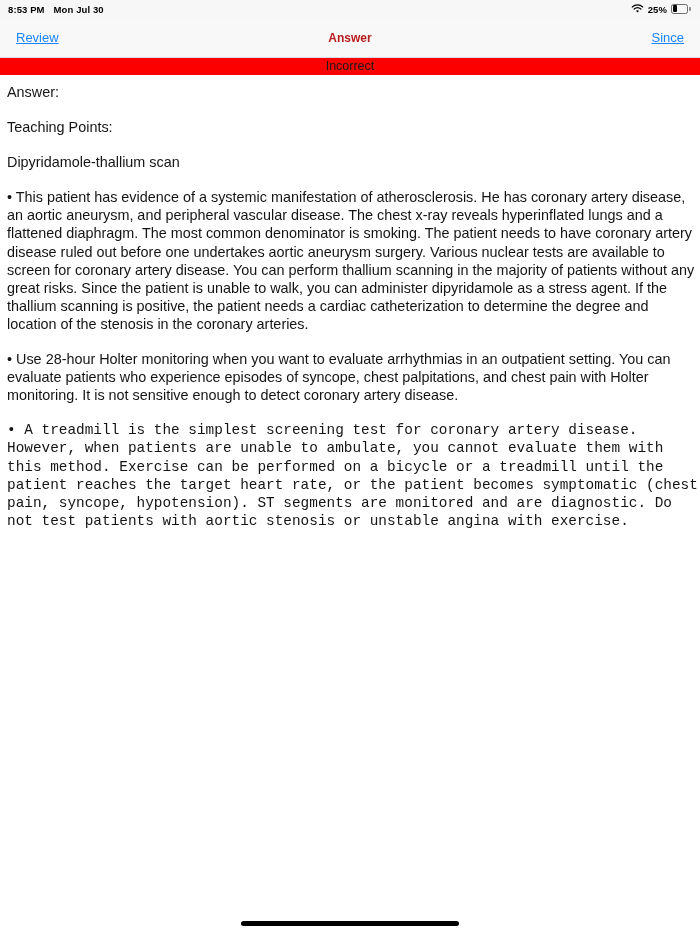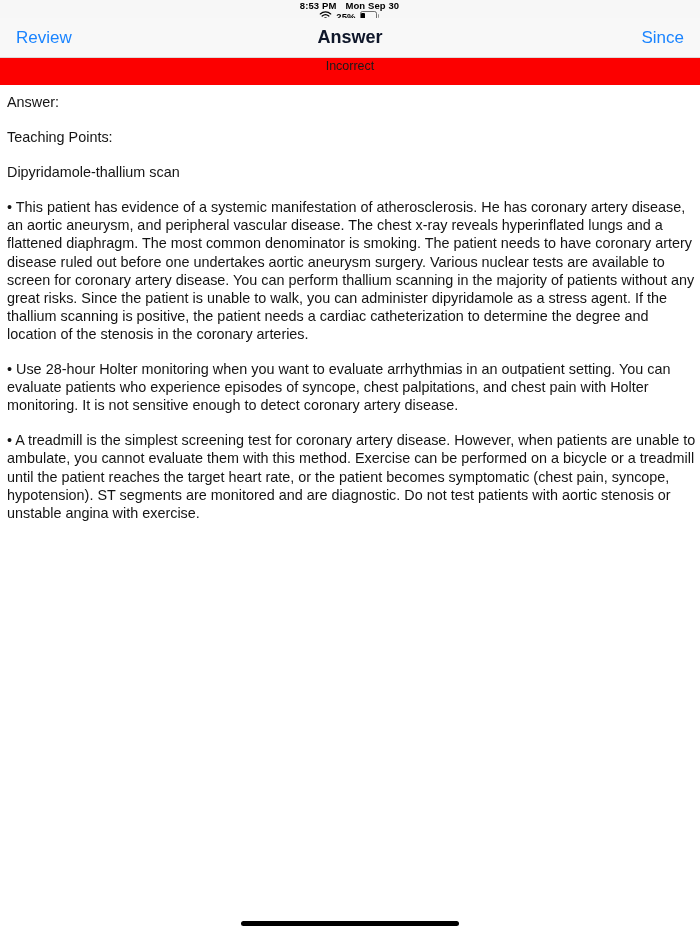--- a/index.html
+++ b/index.html
@@ -23,21 +23,20 @@
     background: #f7f7f7;
     display: flex;
     align-items: center;
     justify-content: space-between;
     padding: 0 9px 0 8px;
     box-sizing: border-box;
     font-size: 9.5px;
     font-weight: bold;
     color: #000;
     letter-spacing: 0.1px;
-    flex-direction: column;
   }
   .status-left {
     display: flex;
     align-items: center;
     gap: 9px;
     white-space: nowrap;
   }
   .status-right {
     display: flex;
     align-items: flex-start;
@@ -95,65 +94,67 @@
     height: 40px;
     background: #f8f8f8;
     border-bottom: 1px solid #dcdcdc;
     box-sizing: border-box;
     display: flex;
     align-items: center;
     justify-content: space-between;
     padding: 0 14px;
   }
   .nav-btn {
-    font-size: 17px;
+    font-size: 13px;
     color: #1a84ff;
     background: none;
     border: none;
     padding: 2px 2px;
     cursor: pointer;
     font-family: inherit;
     white-space: nowrap;
+    text-decoration: underline;
   }
   .nav-title {
     position: absolute;
     left: 0;
     right: 0;
     text-align: center;
-    font-size: 18px;
+    font-size: 12px;
     font-weight: bold;
-    color: #0f172a;
+    color: #b91c1c;
     pointer-events: none;
   }
 
   
   .result-banner {
     width: 100%;
     background: #fc0000;
     color: #1a1a1a;
     text-align: center;
     font-size: 12.5px;
     line-height: 17px;
-    height: 27px;
+    height: 17px;
     box-sizing: border-box;
   }
 
   
   .content {
     padding: 8px 1px 0 7px;
     box-sizing: border-box;
     font-size: 14.4px;
     line-height: 18.1px;
     color: #141414;
   }
   .content p {
     margin: 0 0 17px 0;
   }
   .content p:last-child {
     margin-bottom: 0;
+    font-family: Liberation Mono, monospace;
   }
 
   
   .home-indicator-wrap {
     position: absolute;
     left: 0;
     right: 0;
     bottom: 8px;
     display: flex;
     justify-content: center;
@@ -164,21 +165,21 @@
     background: #000;
     border-radius: 3px;
   }
 </style>
 </head>
 <body>
 
 <div class="status-bar">
   <div class="status-left">
     <span>8:53 PM</span>
-    <span>Mon Sep 30</span>
+    <span>Mon Jul 30</span>
   </div>
   <div class="status-right">
     <span class="wifi-icon">
       <svg viewBox="0 0 16 12" width="13" height="10" aria-hidden="true">
         <path d="M8 10.4 L6.1 8.2 A3.0 3.0 0 0 1 9.9 8.2 Z" fill="#000"></path>
         <path d="M3.9 6.0 A6.2 6.2 0 0 1 12.1 6.0" stroke="#000" stroke-width="1.5" fill="none" stroke-linecap="round"></path>
         <path d="M1.6 3.5 A9.6 9.6 0 0 1 14.4 3.5" stroke="#000" stroke-width="1.5" fill="none" stroke-linecap="round"></path>
       </svg>
     </span>
     <span class="battery-pct">25%</span>

